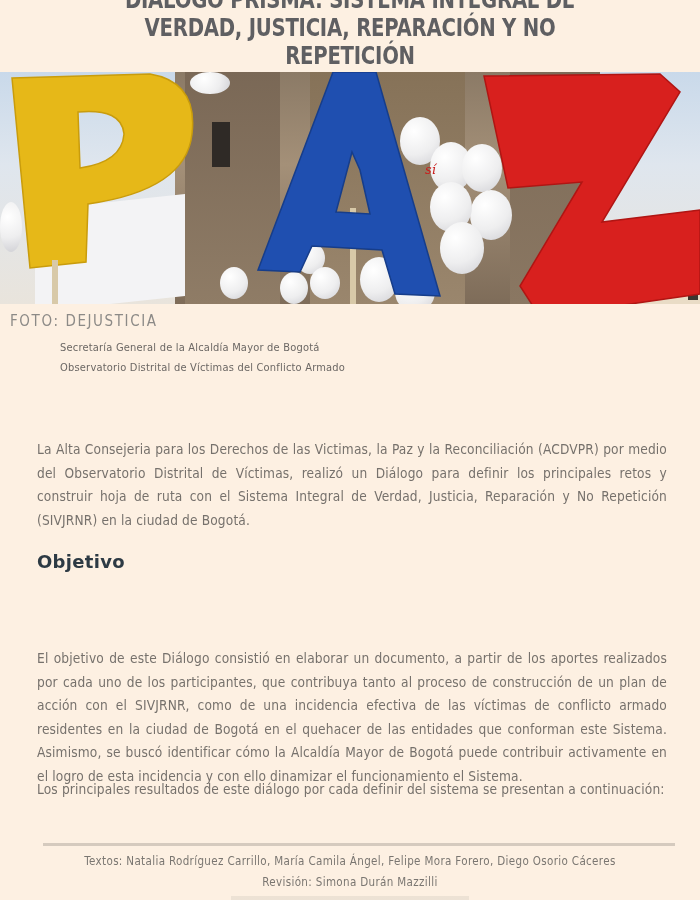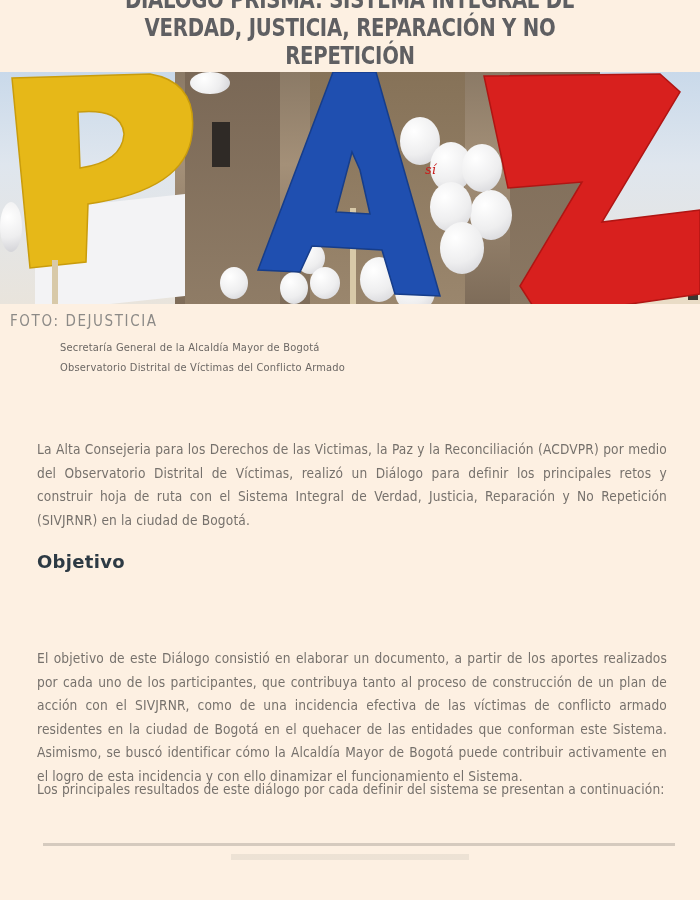--- a/index.html
+++ b/index.html
@@ -170,14 +170,16 @@
 
 <div class="heading">Objetivo</div>
 
 <div class="para p2">El objetivo de este Diálogo consistió en elaborar un documento, a partir de los aportes realizados por cada uno de los participantes, que contribuya tanto al proceso de construcción de un plan de acción con el SIVJRNR, como de una incidencia efectiva de las víctimas de conflicto armado residentes en la ciudad de Bogotá en el quehacer de las entidades que conforman este Sistema. Asimismo, se buscó identificar cómo la Alcaldía Mayor de Bogotá puede contribuir activamente en el logro de esta incidencia y con ello dinamizar el funcionamiento el Sistema.</div>
 
 <div class="para p3">Los principales resultados de este diálogo por cada definir del sistema se presentan a continuación:</div>
 
 <div class="rule"></div>
 
 <div class="credits">
+  <div>Textos: Natalia Rodríguez Carrillo, María Camila Ángel, Felipe Mora Forero, Diego Osorio Cáceres</div>
+  <div>Revisión: Simona Durán Mazzilli</div>
   <div class="cut"></div>
 </div>
 
 </body></html>

